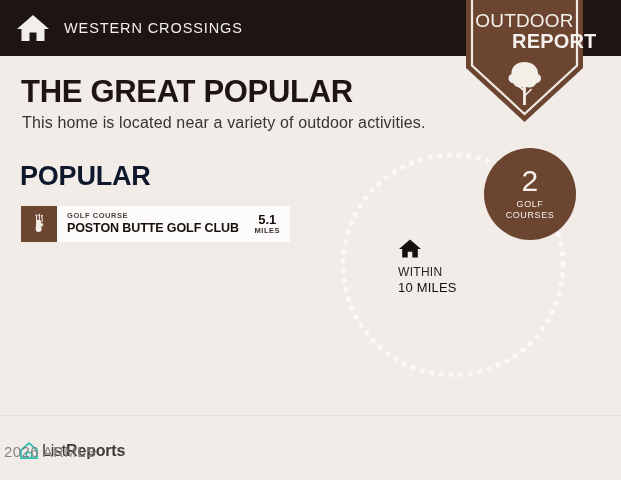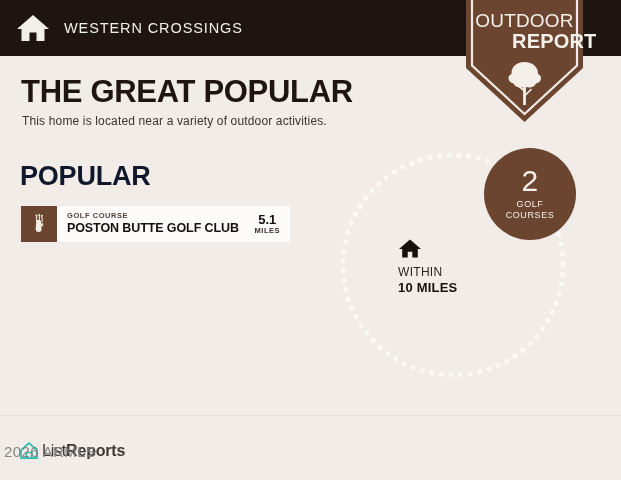--- a/index.html
+++ b/index.html
@@ -91,21 +91,21 @@
     font-size: 31px;
     font-weight: 700;
     letter-spacing: -0.3px;
     color: #1E1512;
     white-space: nowrap;
   }
   .subtitle {
     position: absolute;
     left: 22px;
     top: 114px;
-    font-size: 12px;
+    font-size: 16px;
     color: #3A3330;
     letter-spacing: 0.15px;
     white-space: nowrap;
   }
 
   
   .section-title {
     position: absolute;
     left: 20px;
     top: 161px;
@@ -201,21 +201,21 @@
   .center-within {
     font-size: 12px;
     font-weight: 400;
     color: #2A2421;
     letter-spacing: 0.3px;
     line-height: 1.25;
     margin-top: 2px;
   }
   .center-miles {
     font-size: 13px;
-    font-weight: 700;
+    font-weight: 400;
     color: #15100E;
     letter-spacing: 0.2px;
     line-height: 1.2;
   }
 
   .count-bubble {
     position: absolute;
     left: 484px;
     top: 148px;
     width: 92px;

